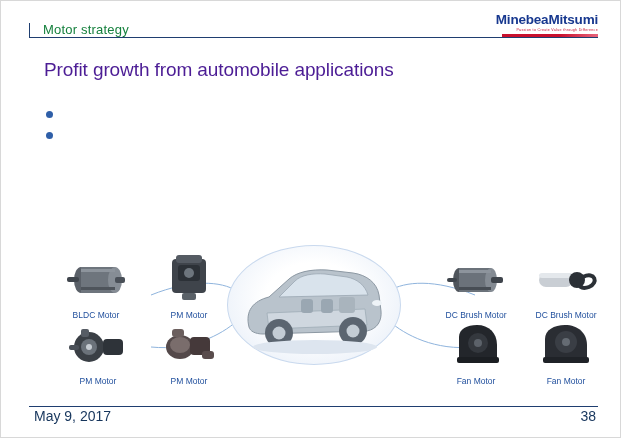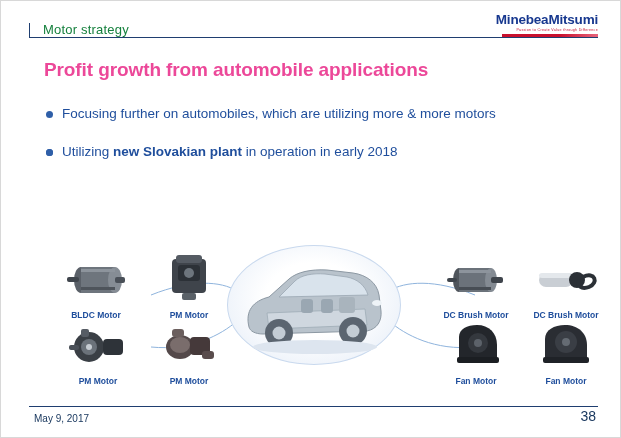--- a/index.html
+++ b/index.html
@@ -81,22 +81,22 @@
     margin-left: auto;
     background: linear-gradient(to right, #c8102e 0%, #c8102e 60%, #e8657c 100%);
   }
 
   
   .slide-title {
     position: absolute;
     left: 43px;
     top: 58px;
     font-size: 19px;
-    font-weight: bold;
-    color: #ec4899;
+    font-weight: normal;
+    color: #4c1d95;
     letter-spacing: -0.1px;
   }
 
   
   .bullets {
     position: absolute;
     left: 45px;
     top: 105px;
     width: 540px;
   }
@@ -131,21 +131,20 @@
   }
 
   .item {
     position: absolute;
     text-align: center;
   }
   .item .caption {
     font-size: 8.5px;
     color: #1f4e9c;
     white-space: nowrap;
-    font-weight: bold;
   }
   .thumb {
     position: relative;
     margin: 0 auto 3px auto;
   }
 
   
   .car-wrap {
     position: absolute;
     left: 196px;
@@ -170,21 +169,21 @@
     left: 28px;
     right: 22px;
     bottom: 30px;
     height: 1px;
     background: #1f3e70;
   }
   .footer-date {
     position: absolute;
     left: 33px;
     bottom: 13px;
-    font-size: 10px;
+    font-size: 14px;
     color: #16355c;
   }
   .footer-page {
     position: absolute;
     right: 24px;
     bottom: 13px;
     font-size: 14px;
     color: #16355c;
   }
 </style>
@@ -202,28 +201,23 @@
       <div class="logo-sub">Passion to Create Value through Difference</div>
       <div class="logo-bar"></div>
     </div>
   </div>
 
   <div class="slide-title">Profit growth from automobile applications</div>
 
   <div class="bullets">
     <div class="bullet">
       <span class="dot"></span>
-      <span>Focusing further on automobiles, which are utilizing more &amp; more motors</span>
     </div>
     <div class="bullet">
       <span class="dot"></span>
-    </div>
-    <div class="bullet">
-      <span class="dot"></span>
-      <span>Utilizing </span><b>new Slovakian plant</b><span> in operation in early 2018</span>
     </div>
   </div>
 
   <div class="diagram">
 
     <svg width="562" height="158" style="position:absolute;left:0;top:0;">
       <path d="M120 56 C 160 40, 190 42, 206 52" stroke="#8fb4dd" stroke-width="1" fill="none"></path>
       <path d="M120 108 C 160 112, 190 96, 206 82" stroke="#8fb4dd" stroke-width="1" fill="none"></path>
       <path d="M444 56 C 404 40, 374 42, 358 52" stroke="#8fb4dd" stroke-width="1" fill="none"></path>
       <path d="M444 108 C 404 112, 374 96, 358 82" stroke="#8fb4dd" stroke-width="1" fill="none"></path>

